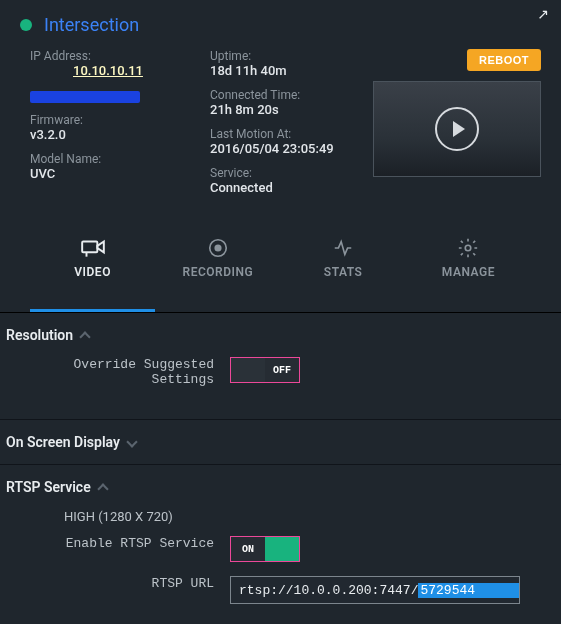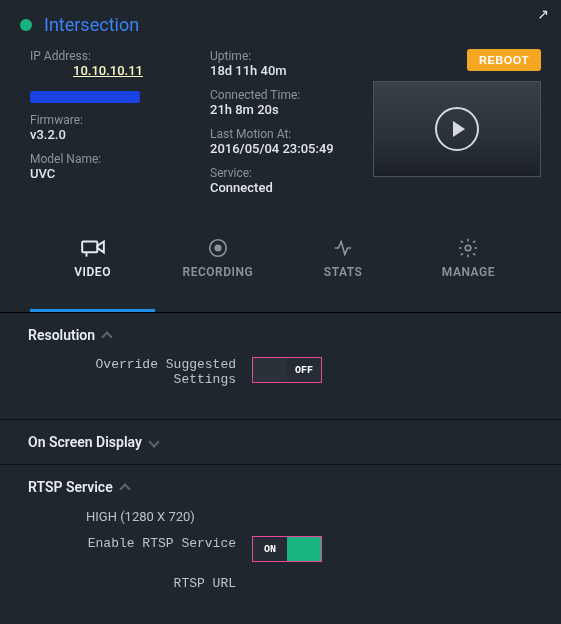--- a/index.html
+++ b/index.html
@@ -108,21 +108,21 @@
   }
   .tab-icon {
     display:block;
     margin:0 auto 6px auto;
     width:26px; height:22px;
     color:#8b949c;
   }
   .tab.active .tab-icon { color:#e8ecef; }
   .section {
     border-bottom:1px solid #10141a;
-    padding: 14px 28px;
+    padding: 14px 6px;
   }
   .section-head {
     color:#e8ecef;
     font-size:14px;
     font-weight:600;
     cursor:pointer;
     display:flex; align-items:center;
   }
   .chev {
     margin-left:8px;
@@ -302,15 +302,21 @@
     <div class="subval">HIGH (1280 X 720)</div>
     <div class="row">
       <div class="row-label" style="width:200px">Enable RTSP Service</div>
       <div class="toggle">
         <span class="on-label">ON</span>
         <span class="on-active"></span>
       </div>
     </div>
     <div class="row">
       <div class="row-label" style="width:200px">RTSP URL</div>
+      <div class="url-input" style="display:flex;align-items:center;overflow:hidden;white-space:nowrap;">
+        <span>rtsp://10.0.0.200:7447/</span>
+          <span class="url-highlight">5729544</span>
+          <span class="url-highlight" style="padding:0 20px;">&nbsp;</span>
+          <span class="url-highlight">9813</span>
+      </div>
     </div>
   </div>
 </div>
 
 </body></html>

